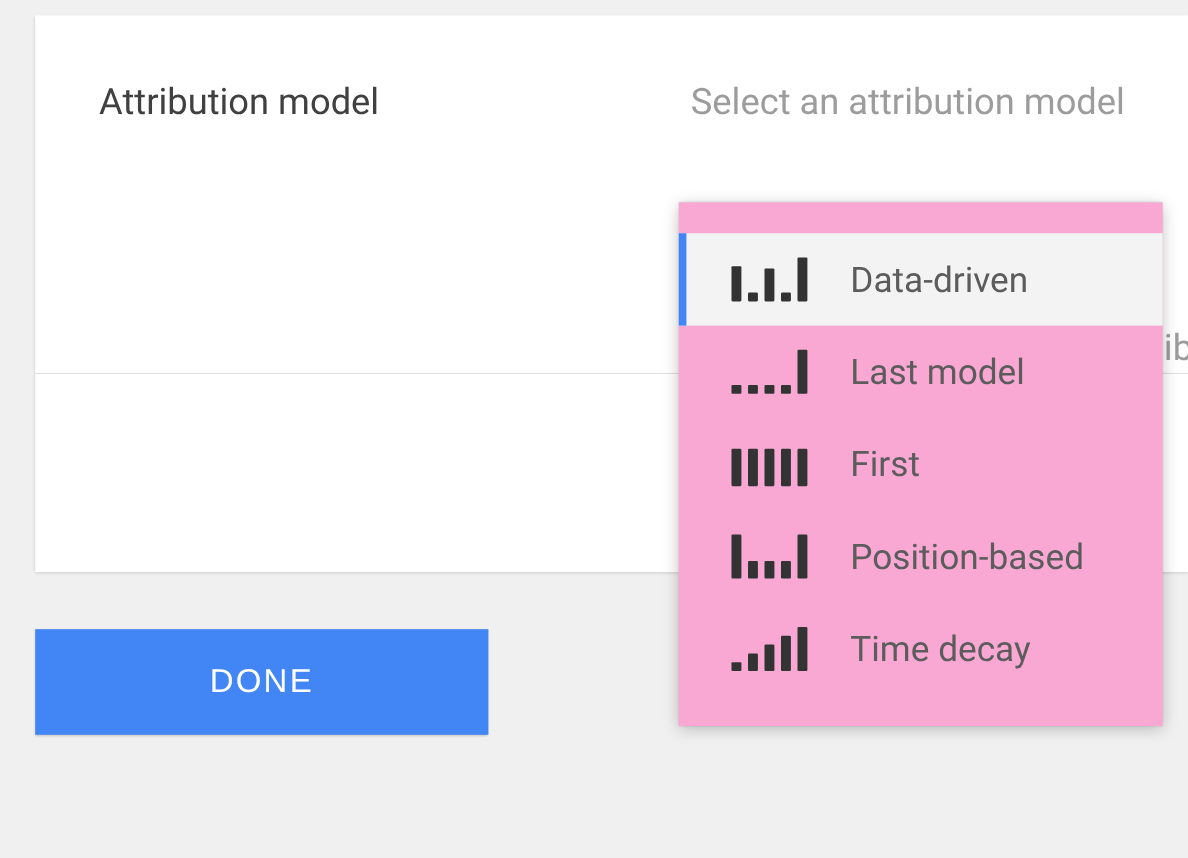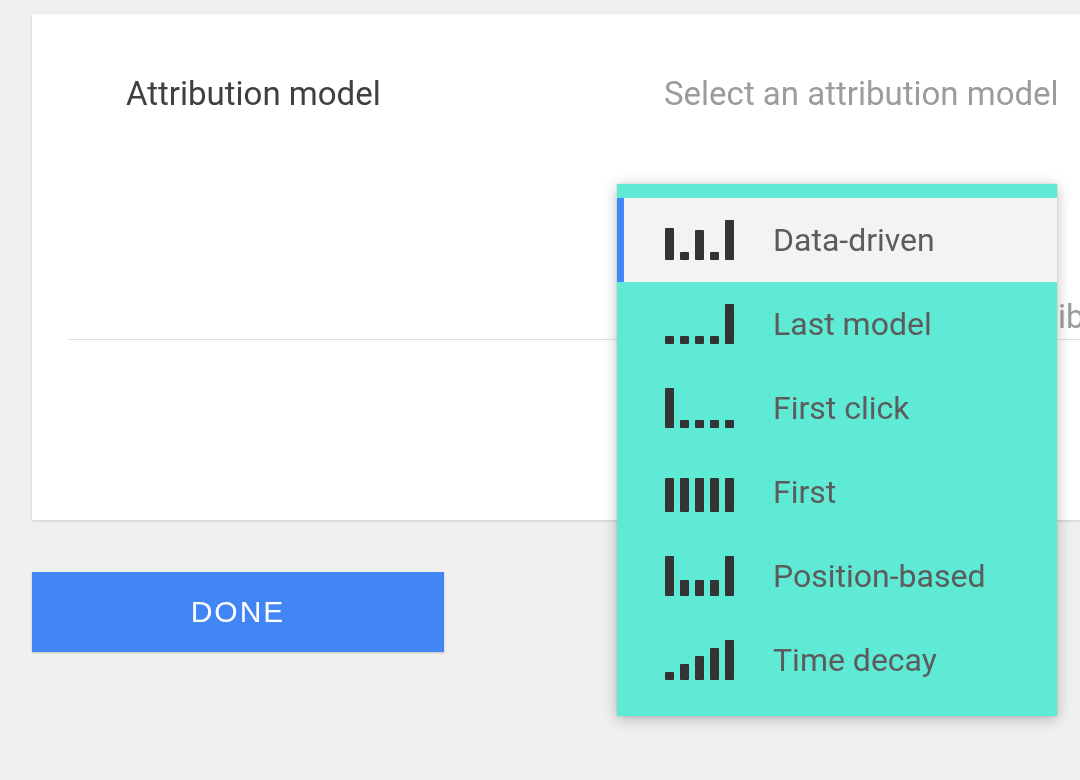--- a/index.html
+++ b/index.html
@@ -13,21 +13,20 @@
   }
 
   .panel {
     position: absolute;
     left: 32px;
     top: 14px;
     width: 1048px;   
     height: 506px;
     background: #ffffff;
     box-shadow: 0 1px 3px rgba(0,0,0,0.15);
-    padding-left: 36px;
   }
   .panel-row1 {
     height: 326px;
     border-bottom: 1px solid #e0e0e0;
     position: relative;
   }
   .field-label {
     position: absolute;
     left: 58px;
     top: 60px;
@@ -42,21 +41,21 @@
     color: #9c9c9c;
     white-space: nowrap;
     text-align: center;
   }
 
   .done-btn {
     position: absolute;
     left: 32px;
     top: 572px;
     width: 412px;
-    height: 80px;
+    height: 96px;
     background: #4285f4;
     color: #ffffff;
     font-size: 30px;
     font-weight: 500;
     letter-spacing: 2px;
     border: none;
     cursor: pointer;
     box-shadow: 0 1px 2px rgba(0,0,0,0.2);
     display: flex;
     align-items: center;
@@ -71,23 +70,23 @@
     font-size: 33px;
     color: #9c9c9c;
     white-space: nowrap;
   }
 
   .dropdown {
     position: absolute;
     left: 617px;
     top: 184px;
     width: 440px;
-    background: #5eead4;
+    background: #f9a8d4;
     box-shadow: 0 3px 14px rgba(0,0,0,0.25), 0 0 2px rgba(0,0,0,0.15);
-    padding: 14px 0;
+    padding: 28px 0;
   }
   .dd-item {
     height: 84px;
     display: flex;
     align-items: center;
     padding-left: 48px;
     gap: 36px;
     cursor: pointer;
     position: relative;
   }
@@ -151,30 +150,20 @@
         <span style="height: 8px;"></span>
         <span style="height: 8px;"></span>
         <span style="height: 8px;"></span>
         <span style="height: 8px;"></span>
         <span style="height: 40px;"></span>
       </div>
       <div class="dd-label">Last model</div>
     </div>
     <div class="dd-item">
       <div class="bar-icon">
-        <span style="height: 40px;"></span>
-        <span style="height: 8px;"></span>
-        <span style="height: 8px;"></span>
-        <span style="height: 8px;"></span>
-        <span style="height: 8px;"></span>
-      </div>
-      <div class="dd-label">First click</div>
-    </div>
-    <div class="dd-item">
-      <div class="bar-icon">
         <span style="height: 34px;"></span>
         <span style="height: 34px;"></span>
         <span style="height: 34px;"></span>
         <span style="height: 34px;"></span>
         <span style="height: 34px;"></span>
       </div>
       <div class="dd-label">First</div>
     </div>
     <div class="dd-item">
       <div class="bar-icon">

